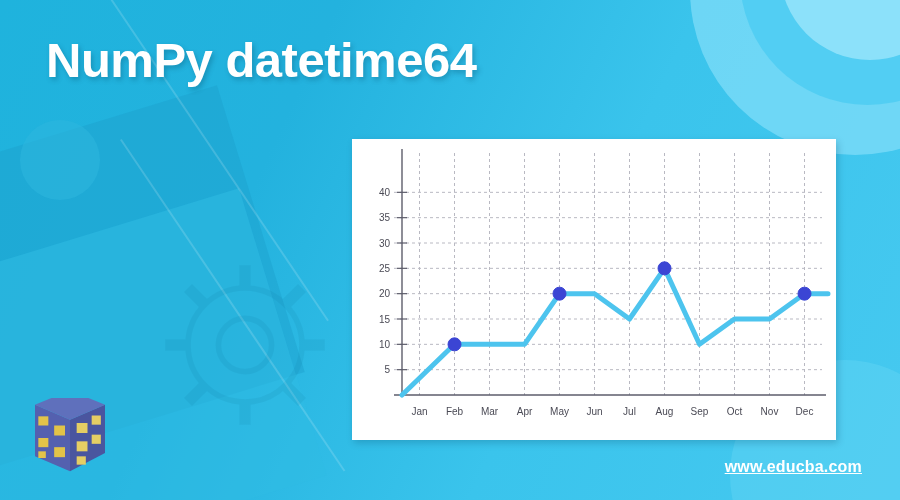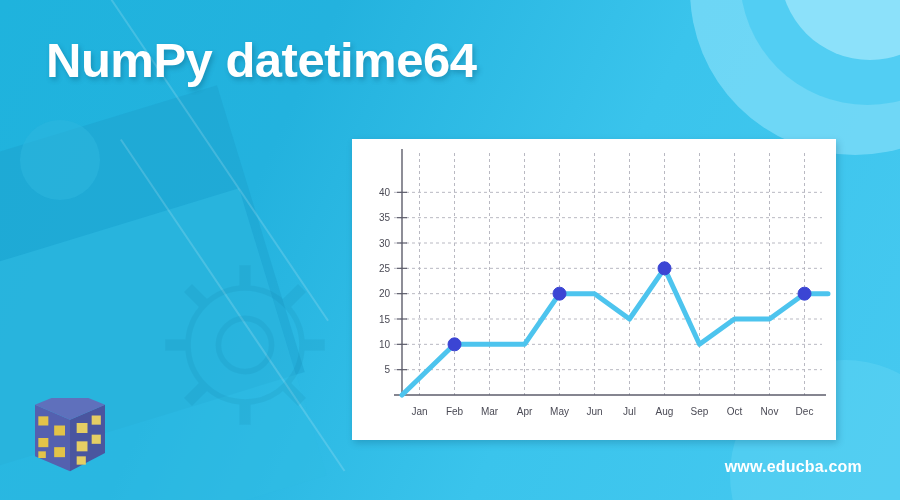--- a/index.html
+++ b/index.html
@@ -137,20 +137,21 @@
 
   
   .site-url {
     position: absolute;
     right: 38px;
     bottom: 24px;
     color: #ffffff;
     font-size: 16px;
     font-weight: bold;
     letter-spacing: .2px;
+    text-decoration: underline;
   }
 
   
   .chart-card {
     position: absolute;
     left: 352px;
     top: 139px;
     width: 484px;
     height: 301px;
     background: #ffffff;

